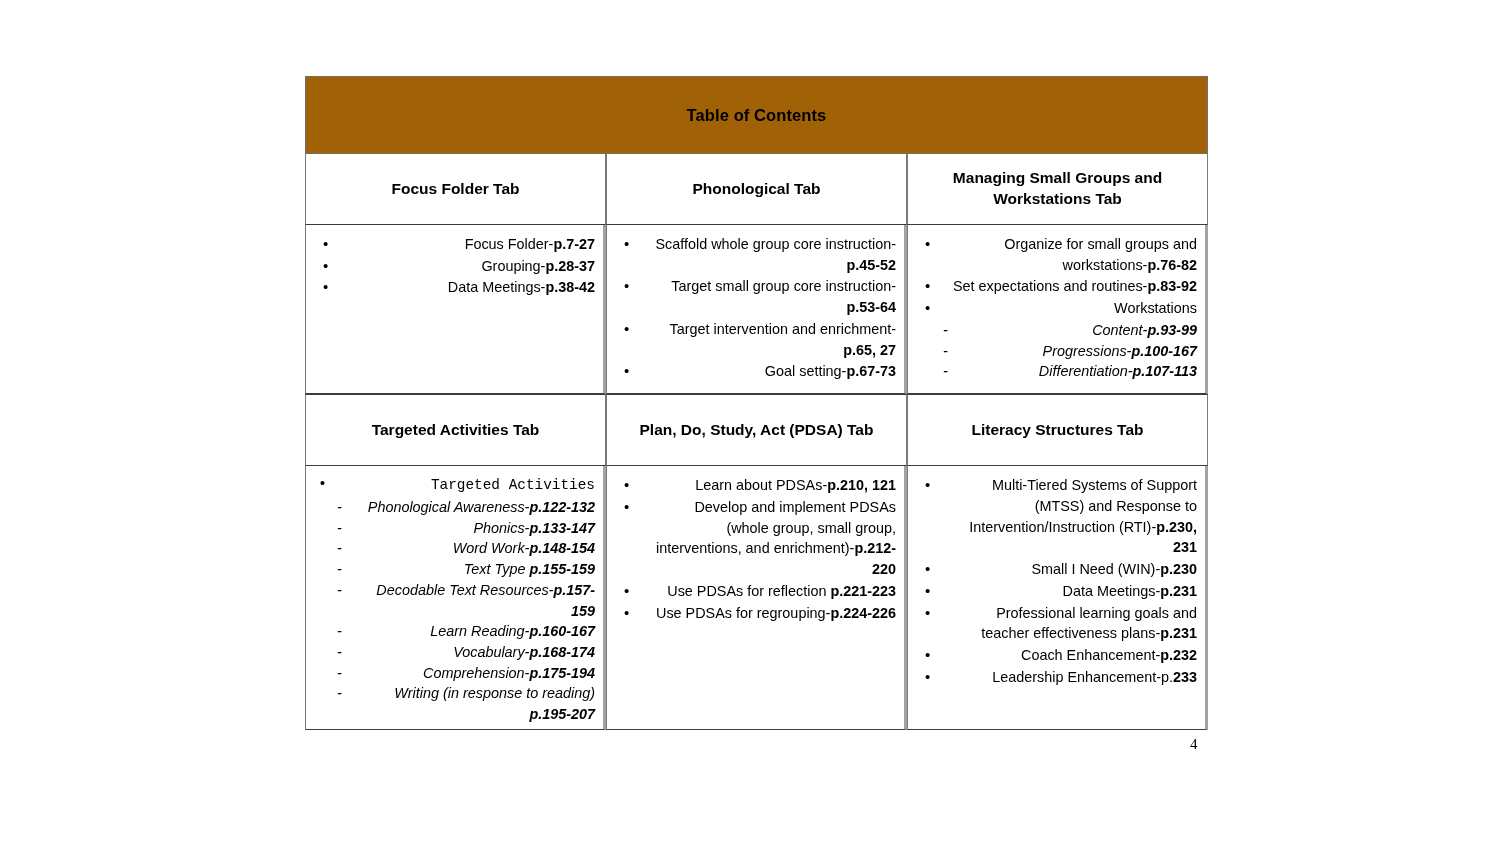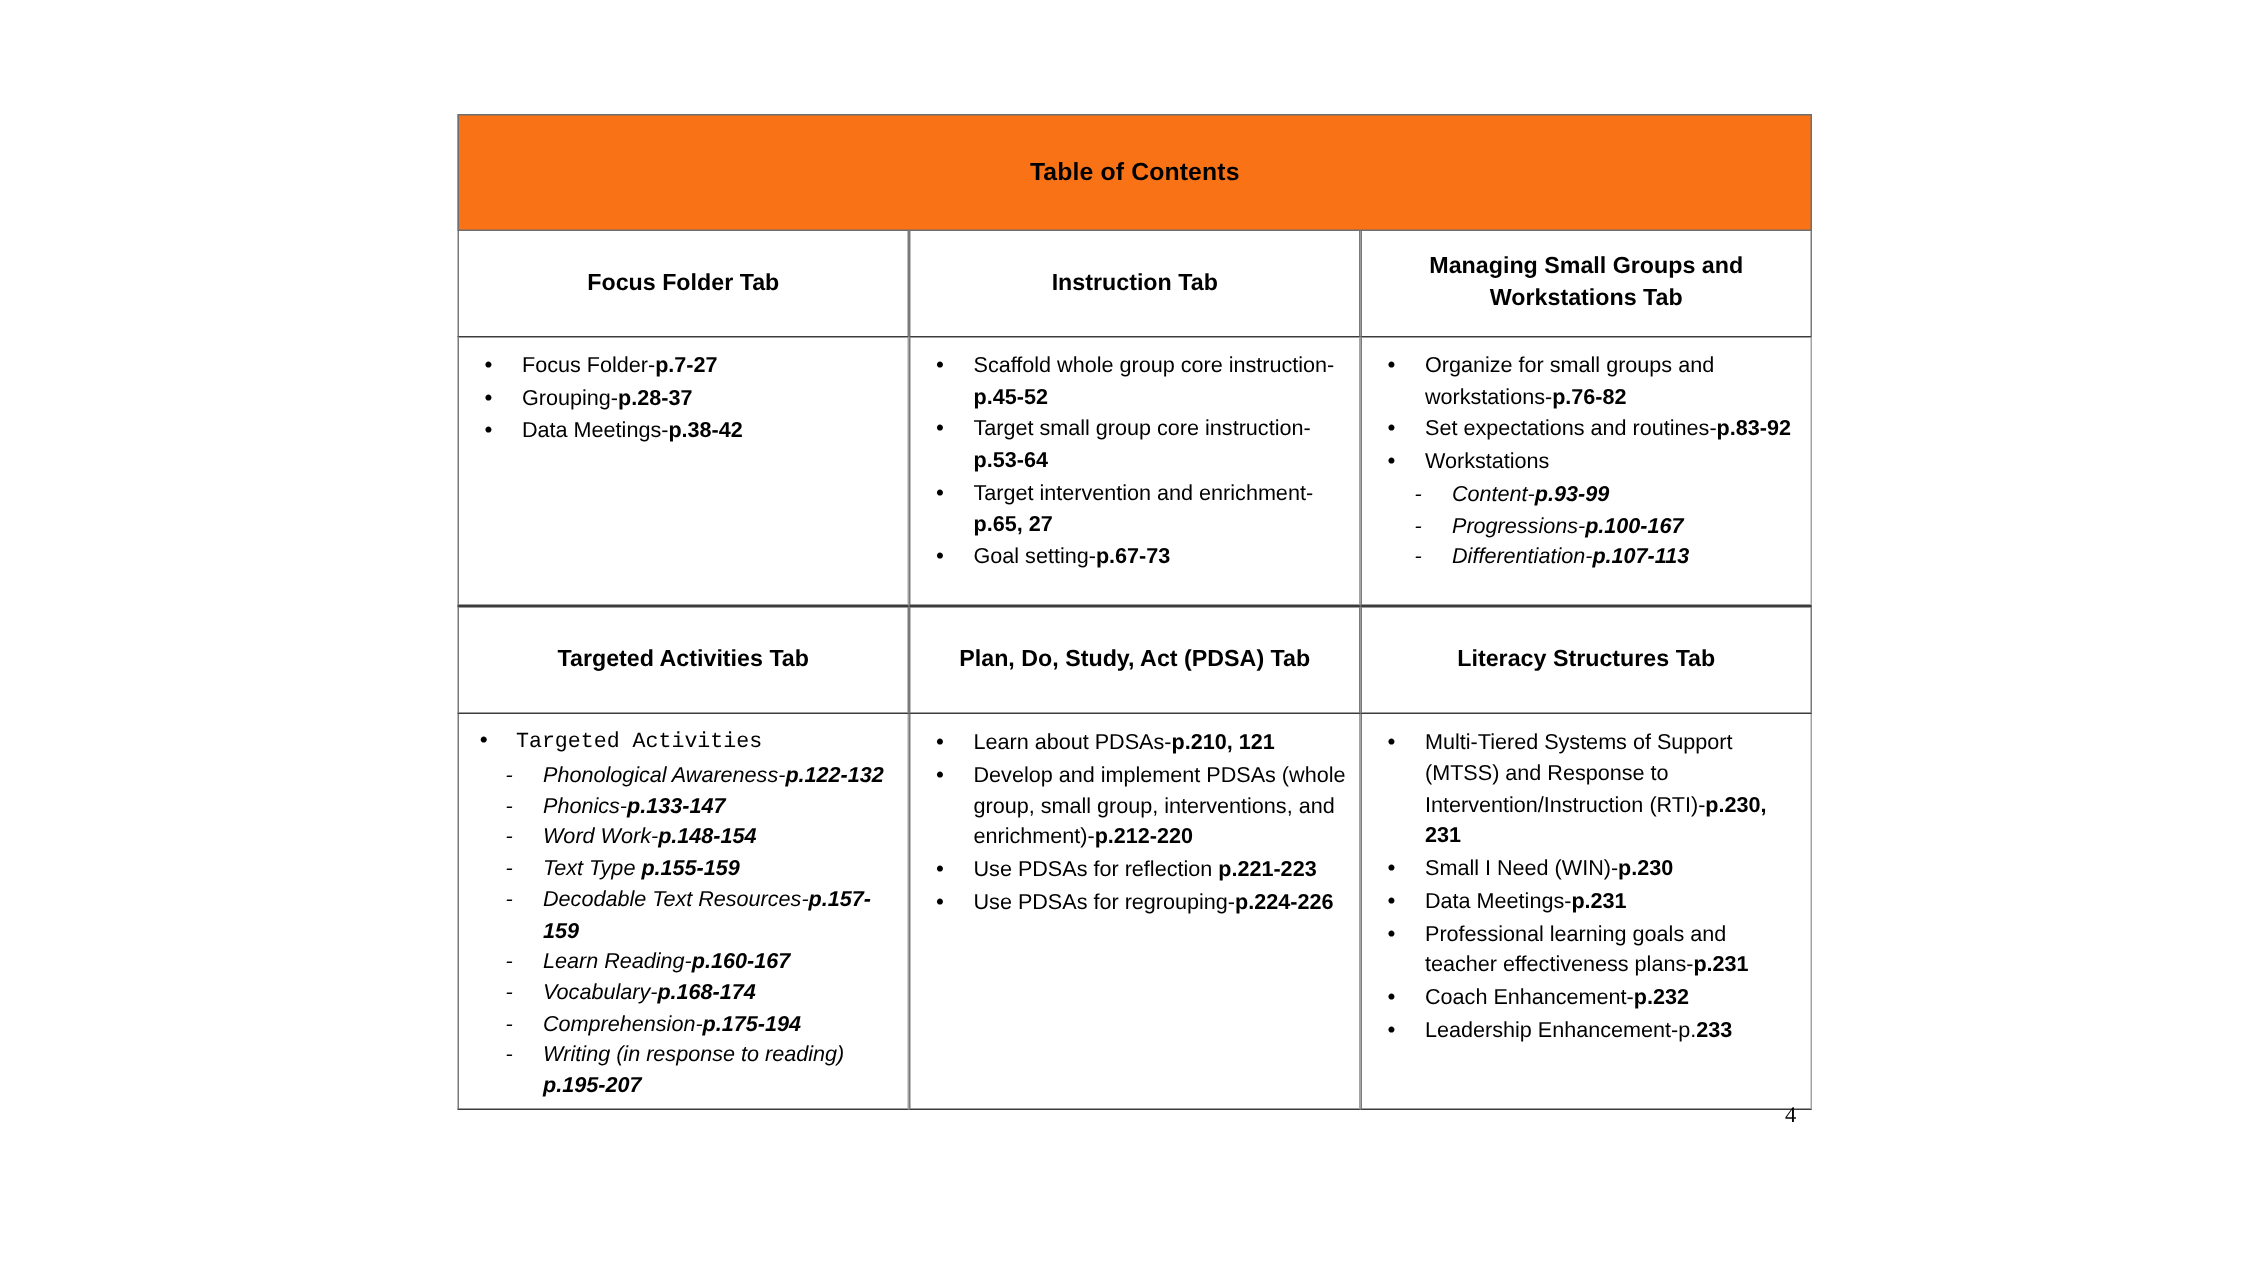--- a/index.html
+++ b/index.html
@@ -28,21 +28,21 @@
     left: 305px;
     top: 76px;
     width: 903px;
     border-collapse: separate;
     border-spacing: 0;
     table-layout: fixed;
   }
 
   
   .title-cell {
-    background: #f97316;
+    background: #a16207;
     border: 1.5px solid #6f6f6f;
     height: 74px;
     text-align: center;
     vertical-align: middle;
     font-size: 16.5px;
     font-weight: bold;
     color: #000;
     letter-spacing: .1px;
   }
 
@@ -60,27 +60,28 @@
     padding: 8px 10px;
     height: 54px;
   }
   .tab-head.second-band {
     border-top: 1px solid #3c3c3c;
   }
 
   
   .body-cell {
     border-left: 1px solid #7a7a7a;
-    border-right: 1px solid #a3a3a3;
+    border-right: 3px solid #a3a3a3;
     border-bottom: 1px solid #3c3c3c;
     vertical-align: top;
-    padding: 9px 8px 20px 8px;
+    padding: 9px 8px 10px 8px;
     font-size: 14.4px;
     color: #000;
     line-height: 1.44;
+    text-align: right;
   }
   .body-cell.tall { padding-bottom: 4px; }
 
   
   ul.lvl1 {
     list-style: none;
     margin: 0;
     padding: 0;
   }
   ul.lvl1 > li {
@@ -151,21 +152,21 @@
         <col class="c3">
     </colgroup>
     <tbody>
 
       <tr>
         <td class="title-cell" colspan="3">Table of Contents</td>
       </tr>
 
       <tr>
         <td class="tab-head">Focus Folder Tab</td>
-        <td class="tab-head">Instruction Tab</td>
+        <td class="tab-head">Phonological Tab</td>
         <td class="tab-head">Managing Small Groups and Workstations Tab</td>
       </tr>
 
       <tr>
 
         <td class="body-cell">
           <ul class="lvl1">
             <li>
               <span>Focus Folder-</span><span class="pg">p.7-27</span>
             </li>

